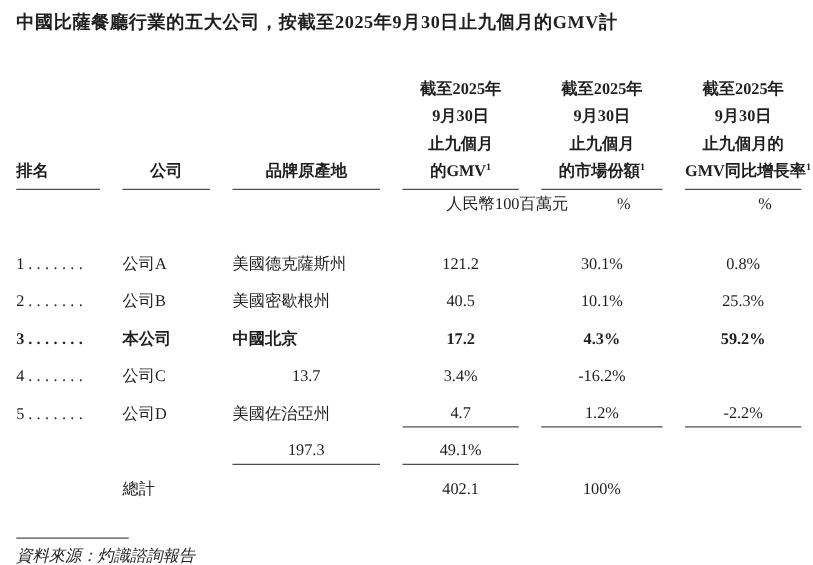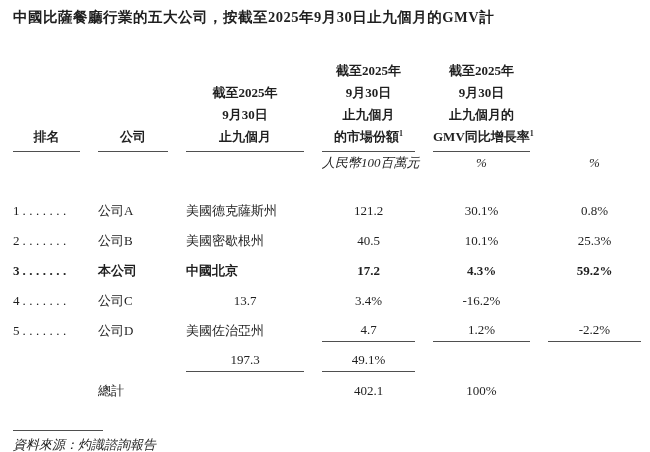--- a/index.html
+++ b/index.html
@@ -29,27 +29,27 @@
   .header-grid { position: absolute; left: 0; top: 60px; }
   .header-grid .hcell {
     min-height: 88px;
     display: flex; flex-direction: column; justify-content: flex-end;
     border-bottom: 1px solid #4f4f4f;
     padding-bottom: 3px;
     font-weight: bold;
     line-height: 22px;
     white-space: nowrap;
   }
-  .hcell.c-rank { text-align: center; }
+  .hcell.c-rank { text-align: left; }
   .hcell.c-company, .hcell.c-origin { text-align: center; }
   .hcell.num { text-align: center; }
   sup.fnote { font-size: 8px; vertical-align: super; line-height: 0; }
 
   .units-row { position: absolute; left: 0; top: 150px; height: 26px; align-items: center; }
-  .units-row .ucell { text-align: center; font-style: italic; white-space: nowrap; }
+  .units-row .ucell { text-align: center; white-space: nowrap; margin-left: 35px; }
 
   .rows-block { position: absolute; left: 0; top: 196px; width: 650px; }
   .row { height: 30px; align-items: center; }
   .cell { white-space: nowrap; }
   .cell.num { text-align: center; }
   .row .rank { letter-spacing: 0; }
   .dots { letter-spacing: 3.5px; margin-left: 3px; }
   .bold { font-weight: bold; }
   .rule-after { border-bottom: 1px solid #4f4f4f; height: 22px; line-height: 22px; align-self: end; margin-bottom: 4px; }
 
@@ -64,24 +64,28 @@
 
   <div class="title">中國比薩餐廳行業的五大公司，按截至2025年9月30日止九個月的GMV計</div>
 
   <div class="grid header-grid">
     <div class="hcell c-rank">
       <span>排名</span>
     </div>
     <div class="hcell c-company">
       <span>公司</span>
     </div>
+    <div class="hcell c-origin">
+      <span>品牌原產地</span>
+    </div>
     <div class="hcell num">
       <span>截至2025年</span>
       <span>9月30日</span>
       <span>止九個月</span>
+      <span><span>的GMV</span><sup class="fnote">1</sup></span>
     </div>
     <div class="hcell num">
       <span>截至2025年</span>
       <span>9月30日</span>
       <span>止九個月</span>
       <span><span>的市場份額</span><sup class="fnote">1</sup></span>
     </div>
     <div class="hcell num">
       <span>截至2025年</span>
       <span>9月30日</span>

